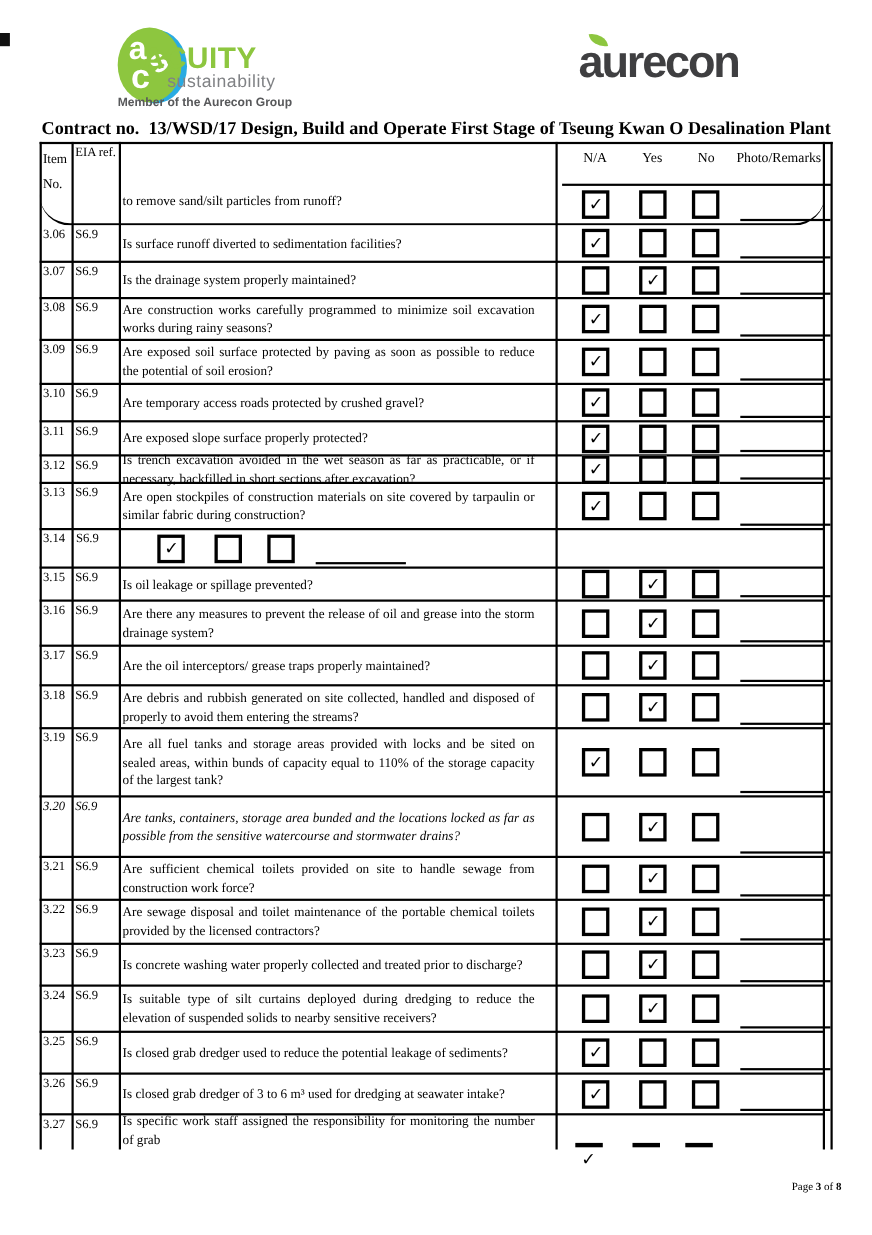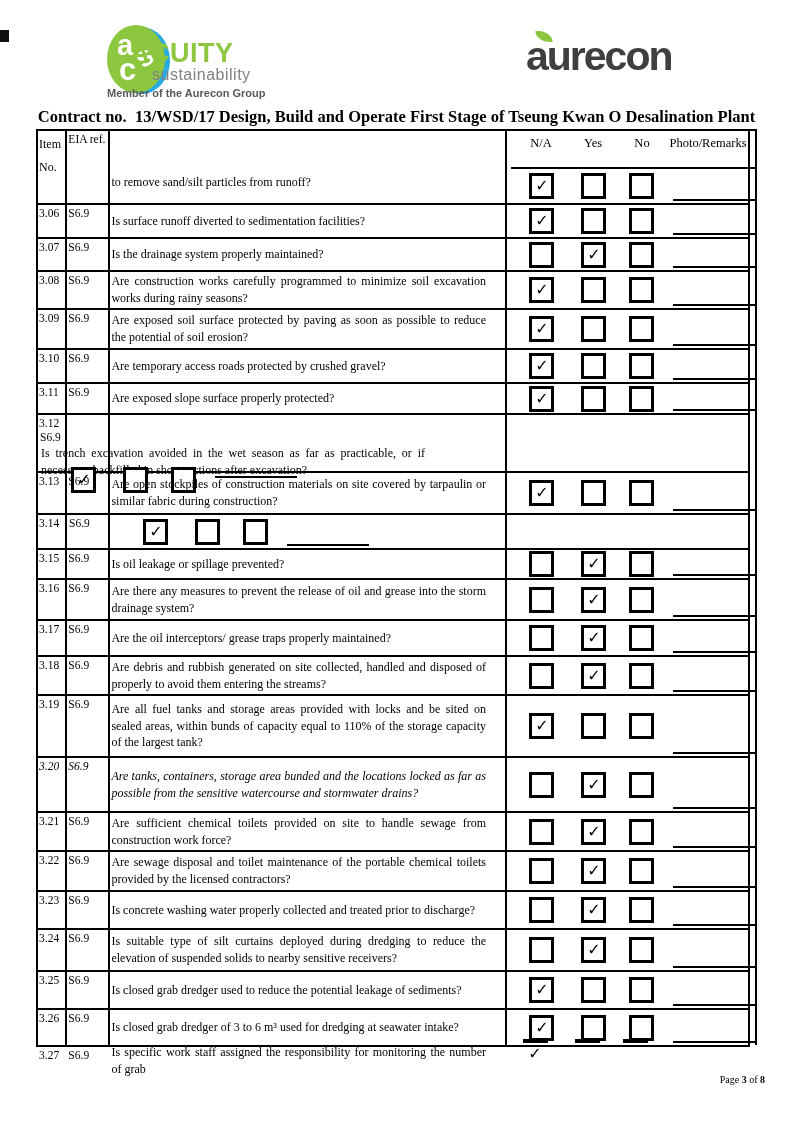--- a/index.html
+++ b/index.html
@@ -39,21 +39,21 @@
   .c-item{width:29px;padding:2px 0 0 3px;font-size:11.5px;}
   .c-ref{width:43px;padding:2px 0 0 4px;font-size:11.5px;}
   .c-q{width:397px;padding:2px 8px 2px 5px;font-size:12px;line-height:1.38;display:flex;align-items:center;}
   .c-q .qtext{width:100%;text-align:justify;}
   .c-ans{width:245px;margin-left:17px;}
   .box{position:absolute;top:calc(50% - 13px);width:25px;height:26px;border:3px solid #000;box-sizing:border-box;background:#fff;}
   .box-na{left:18px;}.box-yes{left:70px;}.box-no{left:118px;}
   .check{position:absolute;top:calc(50% - 10px);width:20px;text-align:center;font-family:"DejaVu Sans",sans-serif;font-size:16px;line-height:20px;}
   .remark-line{position:absolute;left:162px;bottom:2px;width:82px;height:2px;background:#000;}
   
-  .row0{height:74px;}
+  .row0{height:74px;border-radius:28px;}
   .row0 .c-item{line-height:1.95;font-size:12px;}
   .row0 .c-q{align-items:flex-end;padding-bottom:12px;}
   .ans-head-line{position:absolute;left:0;top:36px;width:245px;height:2px;background:#000;}
   .ans-label{position:absolute;top:5px;font-size:12.5px;text-align:center;transform:translateX(-50%);}
   .lb-na{left:30px;}.lb-yes{left:82px;}.lb-no{left:131px;}.lb-rem{left:197px;white-space:nowrap;}
   .row0 .box{top:42px;}
   .row0 .check{top:45px;}
   
   .cut-dash{position:absolute;top:1039px;width:25px;height:4px;background:#000;}
   .cd-na{left:523px;}.cd-yes{left:575px;}.cd-no{left:623px;}
@@ -198,21 +198,21 @@
       <span class="qtext">Are exposed slope surface properly protected?</span>
     </div>
     <div class="cell c-ans">
       <div class="box box-na"></div>
       <div class="box box-yes"></div>
       <div class="box box-no"></div>
       <span class="check" style="left: 21px;">✓</span>
       <div class="remark-line"></div>
     </div>
   </div>
-        <div class="row" style="height: 58px; flex-direction: column;">
+        <div class="row" style="height: 25px;">
     <div class="cell c-item">3.12</div>
     <div class="cell c-ref">S6.9</div>
     <div class="cell c-q">
       <span class="qtext">Is trench excavation avoided in the wet season as far as practicable, or if necessary, backfilled in short sections after excavation?</span>
     </div>
     <div class="cell c-ans">
       <div class="box box-na"></div>
       <div class="box box-yes"></div>
       <div class="box box-no"></div>
       <span class="check" style="left: 21px;">✓</span>

